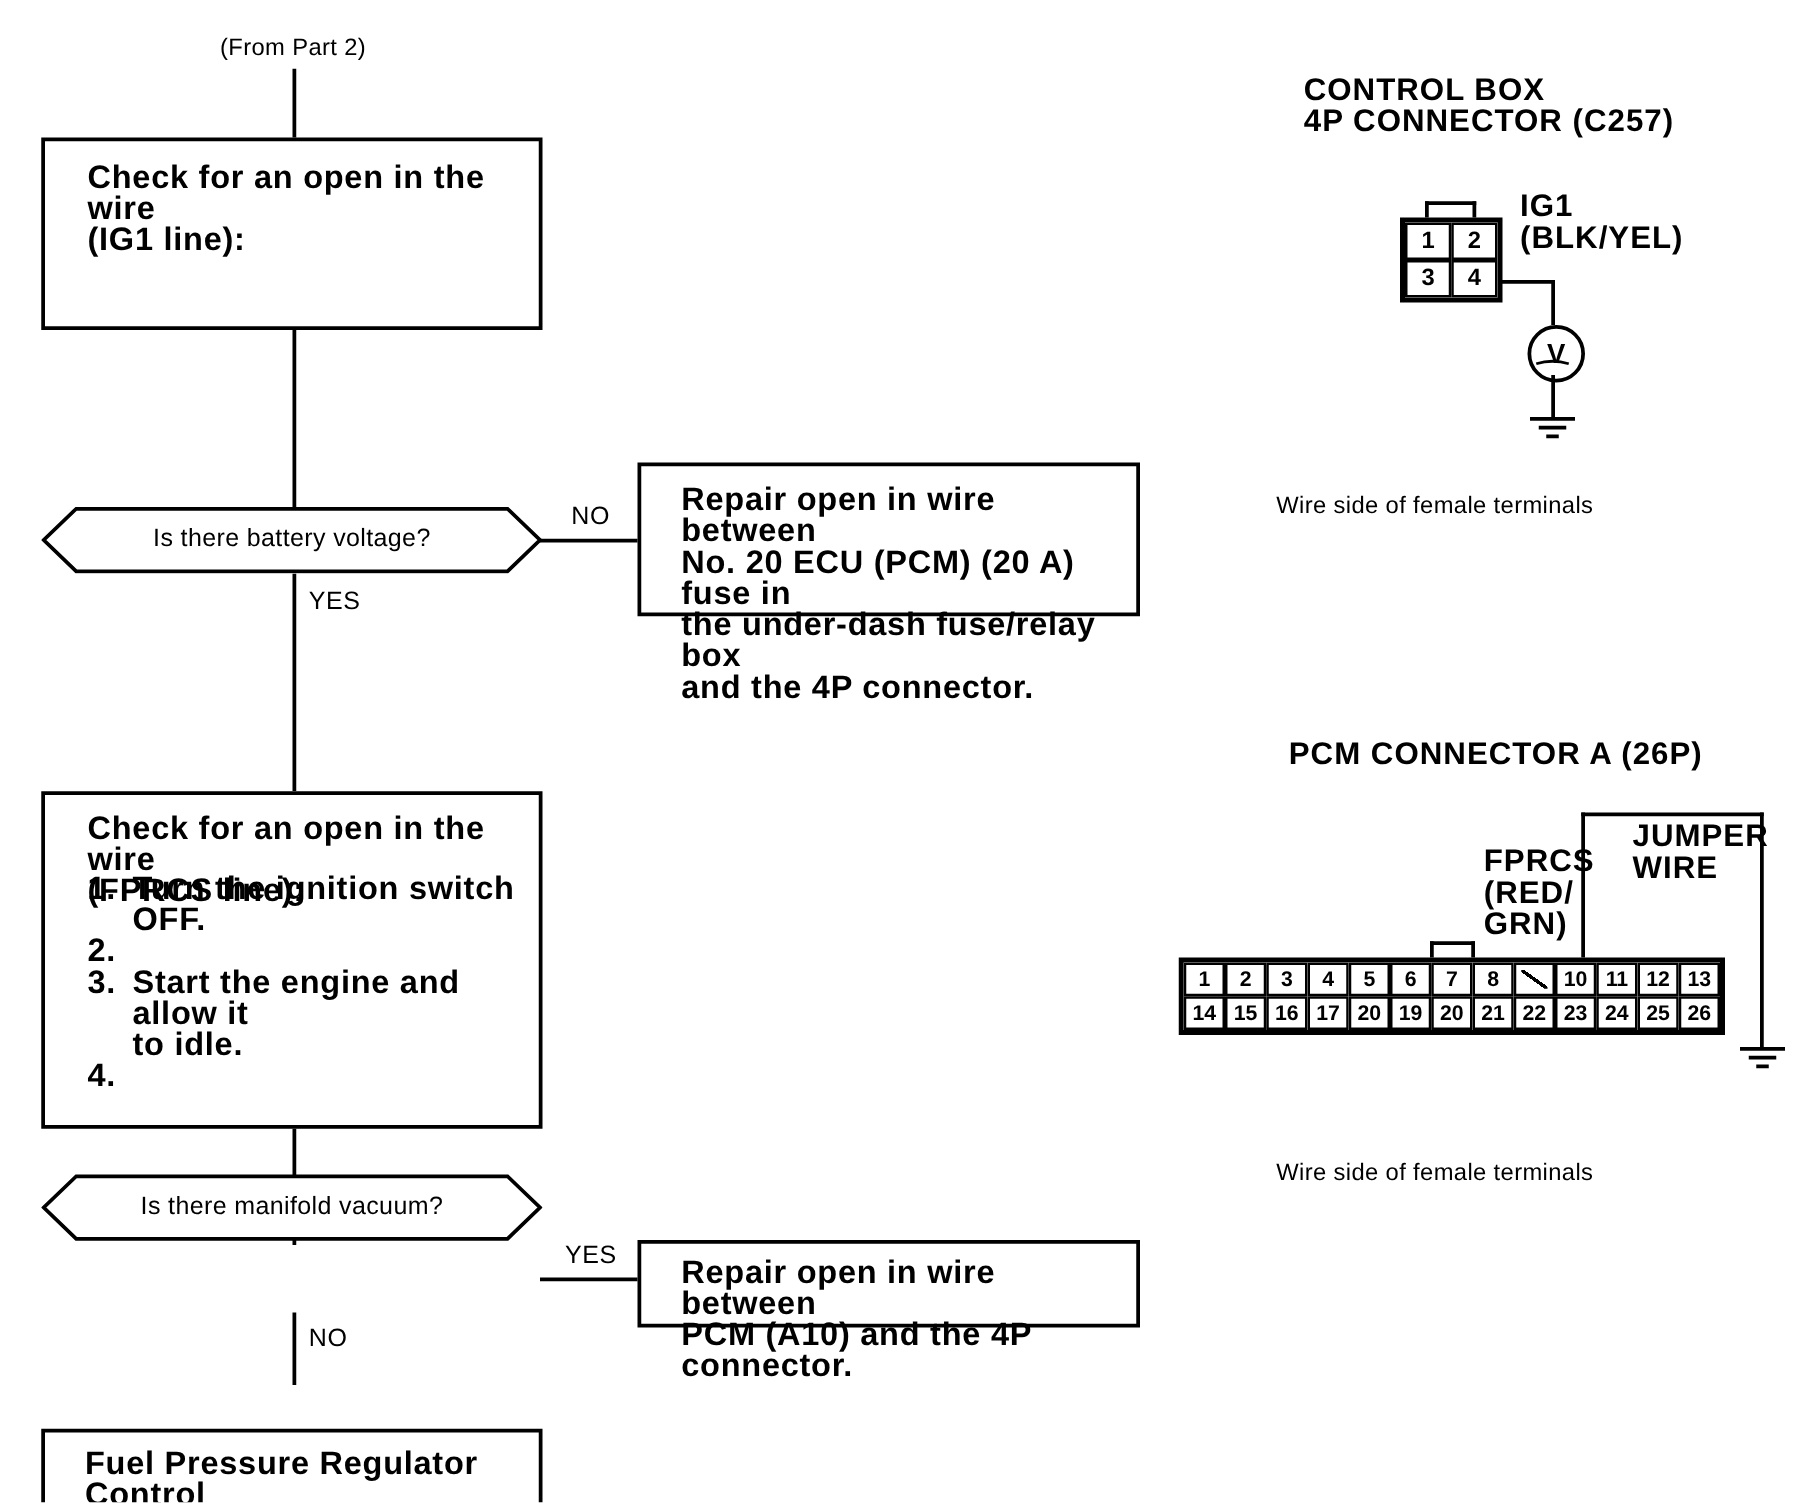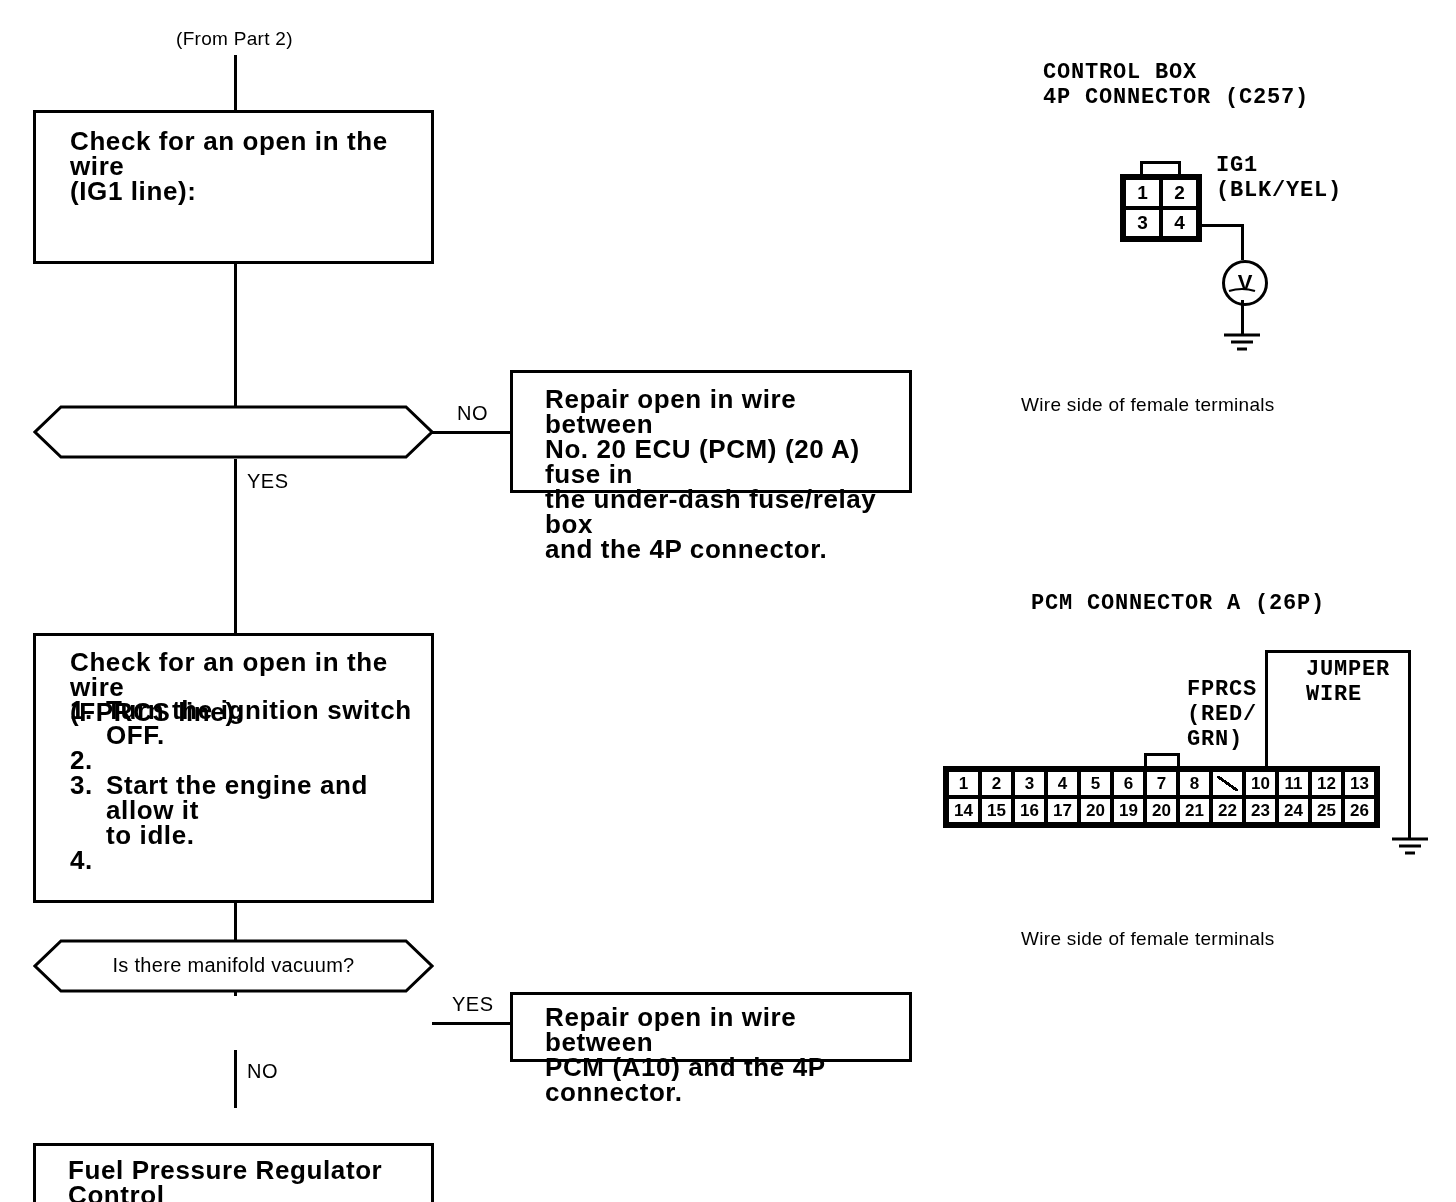--- a/index.html
+++ b/index.html
@@ -51,25 +51,24 @@
     letter-spacing: 0.5px;
   }
   .note-label {
     position: absolute;
     font-size: 19px;
     letter-spacing: 0.3px;
   }
   .hdr-label {
     position: absolute;
     font-weight: bold;
-    font-size: 22px;
+    font-size: 25px;
     line-height: 25px;
     letter-spacing: 0.8px;
     white-space: pre-line;
-    font-family: Liberation Mono, monospace;
   }
   .hex-wrap { position: absolute; }
   .hex-text {
     position: absolute;
     left: 0; right: 0;
     text-align: center;
     font-size: 20px;
     letter-spacing: 0.3px;
   }
 
@@ -158,20 +157,21 @@
     <div class="proc-text abs" style="left:34px; top:16px;">Check for an open in the wire
 (IG1 line):</div>
   </div>
 
   <div class="line-v" style="left:234px; top:264px; height:143px;"></div>
 
   <div class="hex-wrap" style="left:33px; top:405px; width:401px; height:54px;">
     <svg width="401" height="54" viewBox="0 0 401 54">
       <polygon points="28,2 373,2 399,27 373,52 28,52 2,27" fill="#ffffff" stroke="#000000" stroke-width="3"></polygon>
     </svg>
+    <div class="hex-text" style="top:15px;">Is there battery voltage?</div>
   </div>
 
   <div class="line-h" style="left:432px; top:431px; width:80px;"></div>
   <div class="branch-label" style="left:457px; top:402px;">NO</div>
 
   <div class="proc-box" style="left:510px; top:370px; width:402px; height:123px;">
     <div class="proc-text abs" style="left:32px; top:14px;">Repair open in wire between
 No. 20 ECU (PCM) (20 A) fuse in
 the under-dash fuse/relay box
 and the 4P connector.</div>

